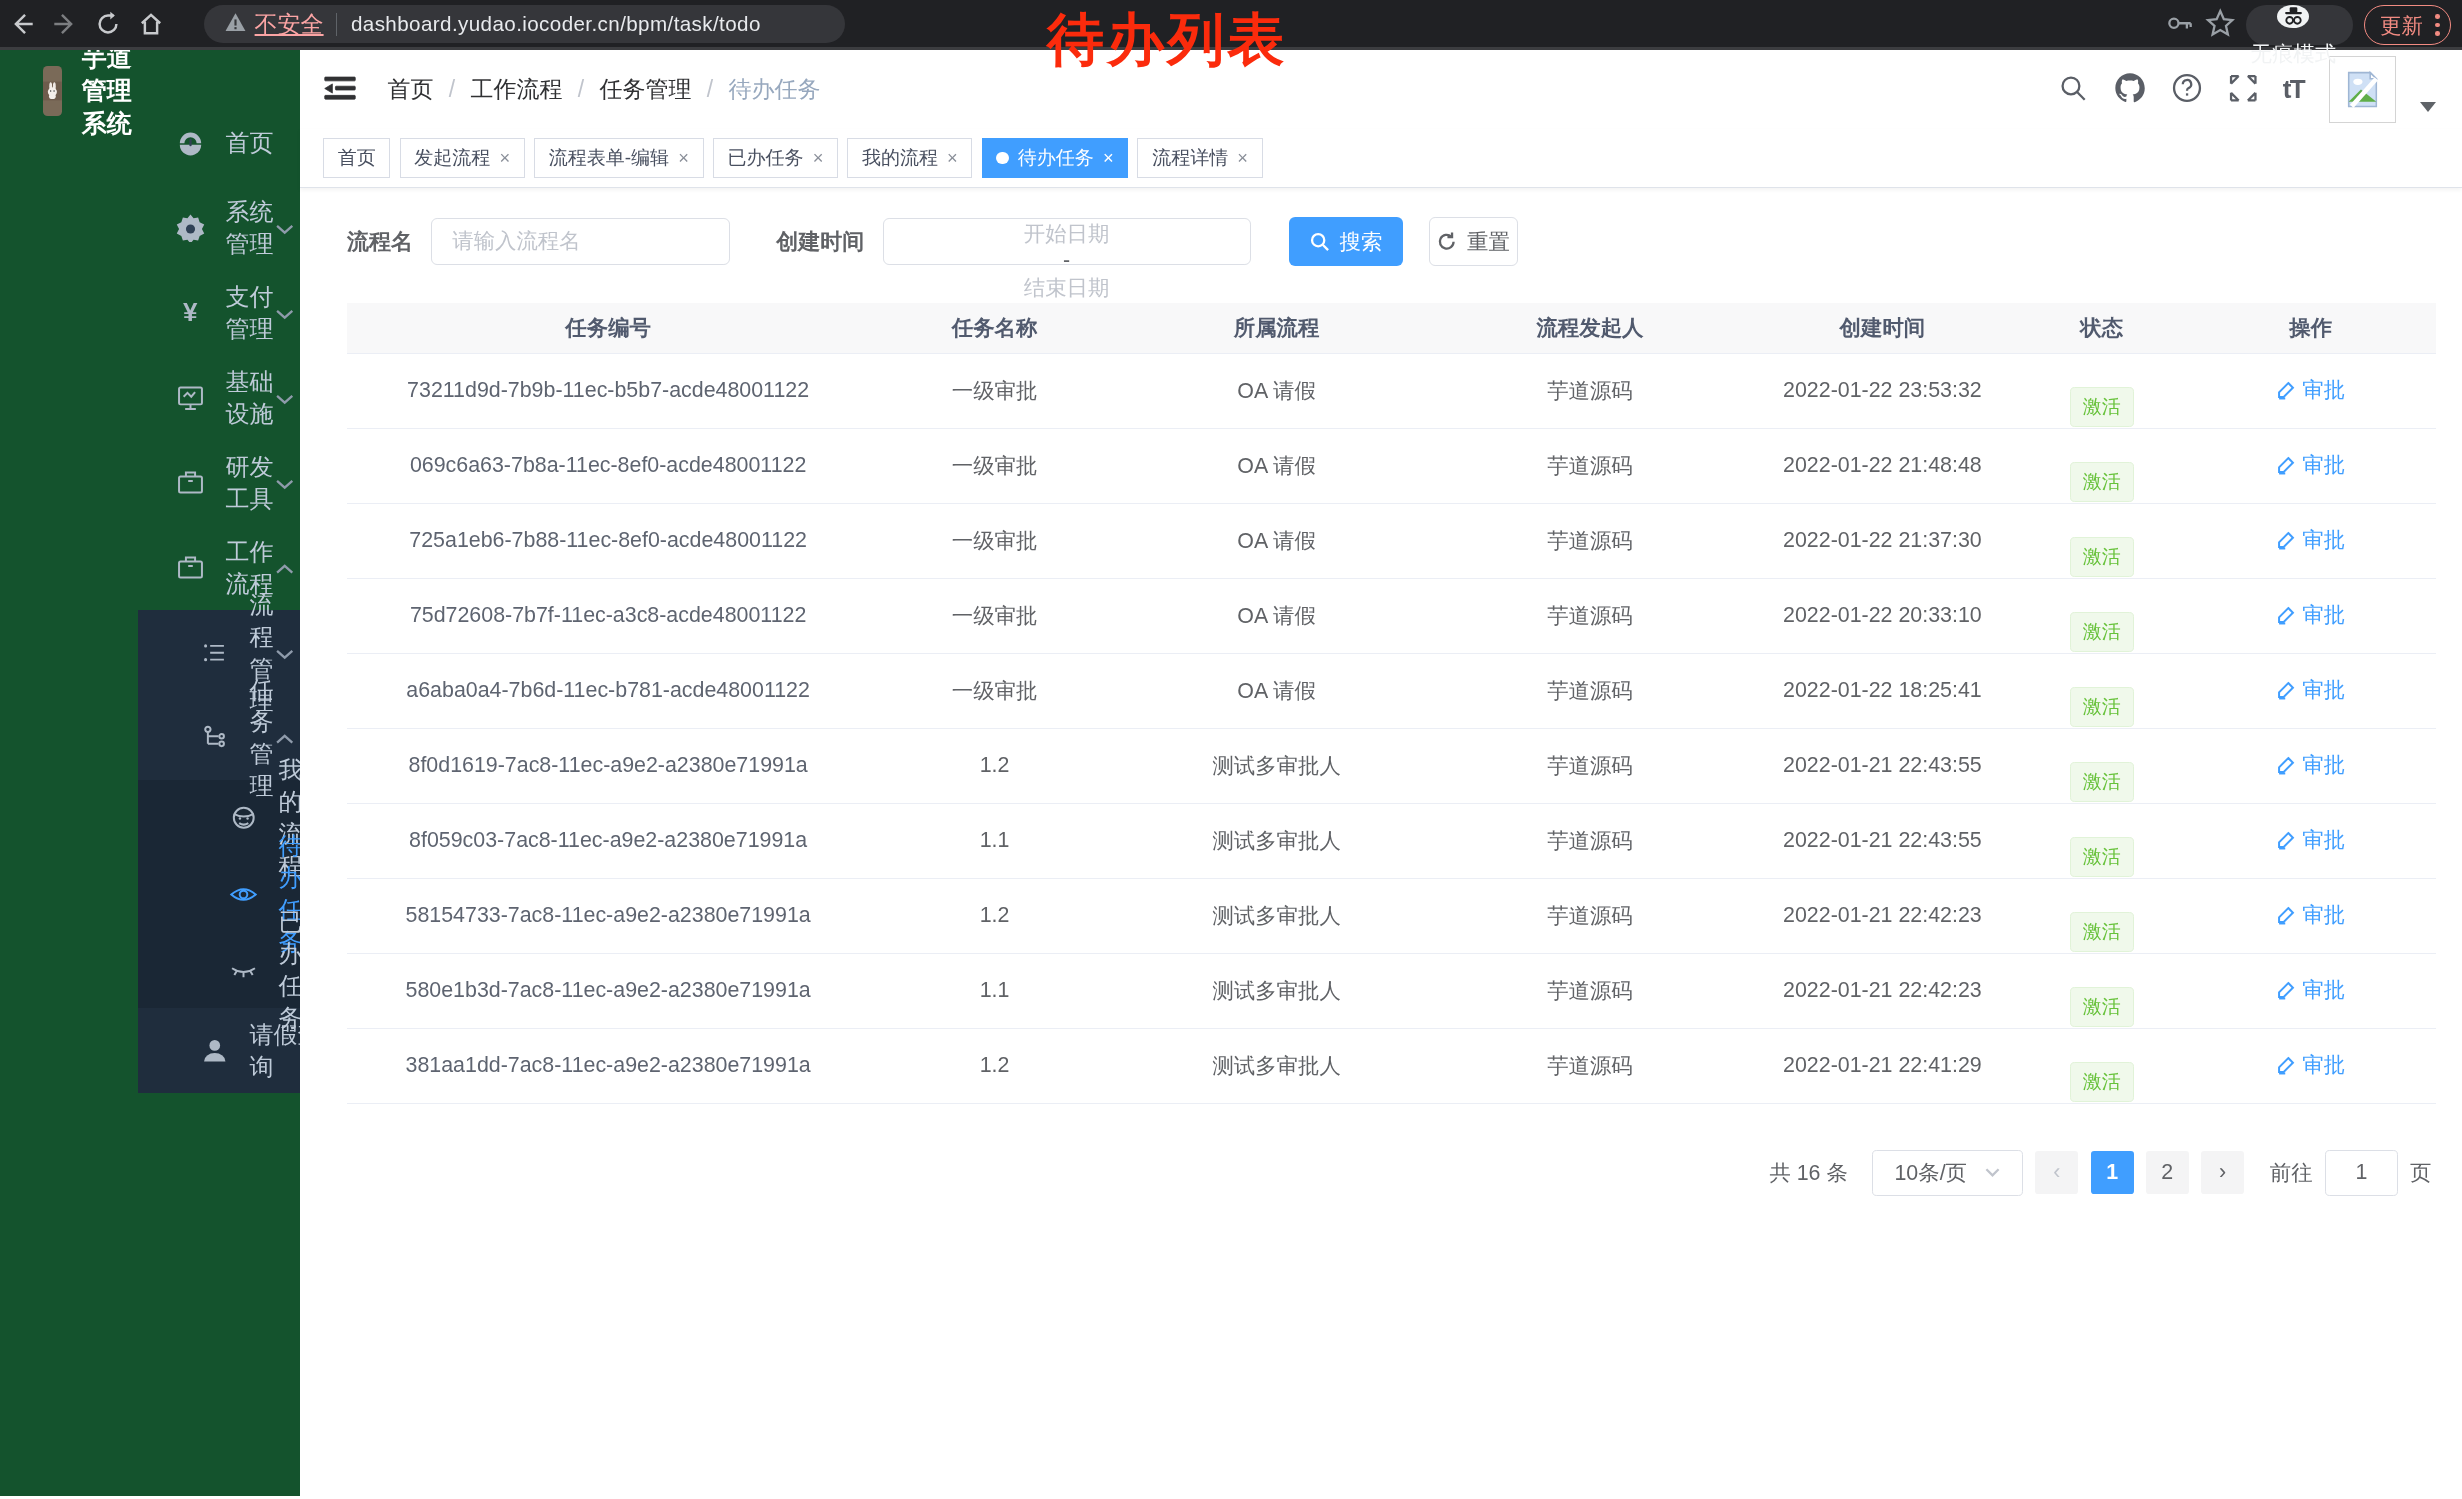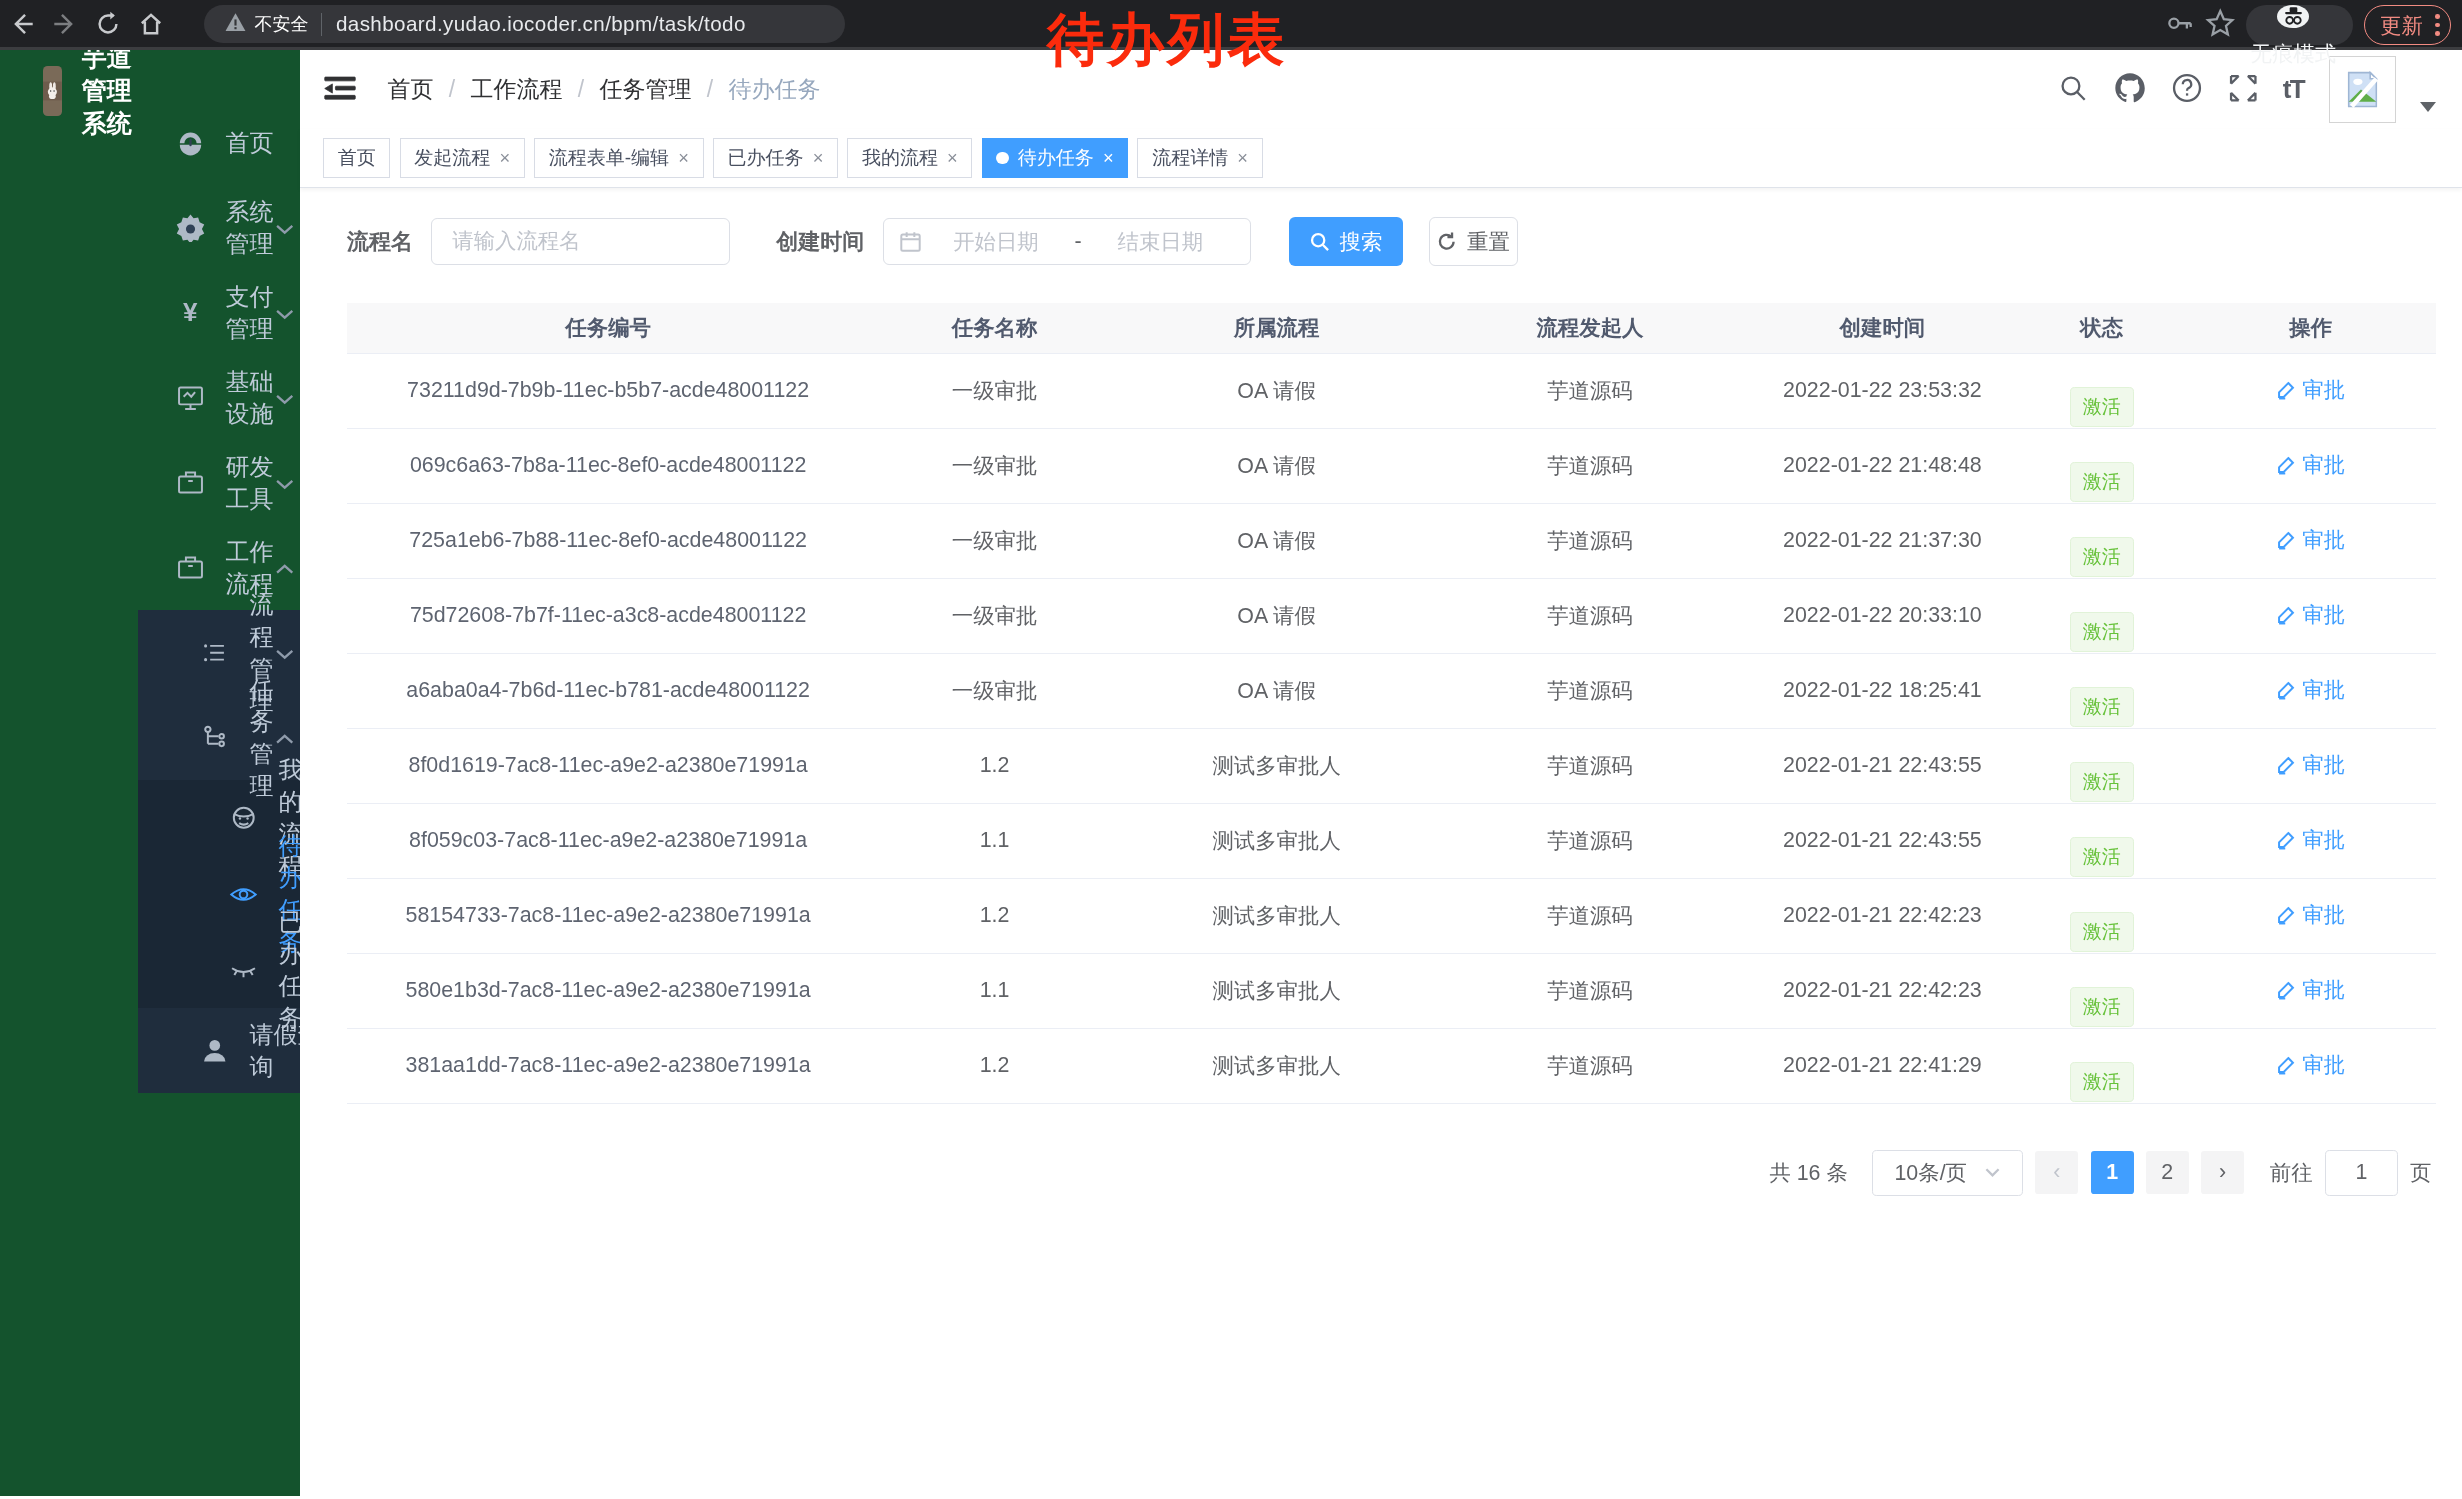--- a/index.html
+++ b/index.html
@@ -5,21 +5,21 @@
   * { box-sizing: border-box; margin:0; padding:0; }
   html,body { width:2462px; height:1500px; }
   body { font-family:"Liberation Sans","DejaVu Sans",sans-serif; background:#fff; overflow:hidden; position:relative; }
 
   
   .browser-bar { position:relative; height:50px; background:#202124; border-bottom:3.1px solid #3c3d40; display:flex; align-items:center; }
   .nav-ic { width:43px; height:43px; display:flex; align-items:center; justify-content:center; }
   .nav-ic svg { stroke:#c8cacd; fill:none; stroke-width:3.2; }
   .url-pill { position:absolute; left:204px; top:5.3px; width:641px; height:38px; border-radius:19px; background:#35363a; display:flex; align-items:center; padding:0 20px; }
   .warn-ic svg { fill:#9aa0a6; }
-  .notsecure { color:#ffffff; font-size:18px; margin:0 12.2px 0 7.6px; }
+  .notsecure { color:#fca5a5; font-size:23px; margin:0 12.2px 0 7.6px;text-decoration:underline; }
   .url-div { width:1.5px; height:23px; background:#5f6368; margin-right:13.7px; }
   .url-text { color:#e8eaed; font-size:20.6px; letter-spacing:0.4px; }
   .bar-right { position:absolute; right:10.7px; top:0; height:50px; display:flex; align-items:center; gap:10.7px; }
   .bar-ic svg { stroke:#9aa0a6; fill:none; stroke-width:3; }
   .incog-pill { height:40px; background:#35363a; border-radius:20px; display:flex; align-items:center; gap:10.7px; padding:0 17px 0 4.6px;flex-direction:column; }
   .incog-ic { width:32px; height:32px; border-radius:50%; background:#f1f3f4; display:flex; align-items:center; justify-content:center; }
   .incog-label { color:#f1f3f4; font-size:21.4px; }
   .update-pill { height:40px; border:1.5px solid #f28b82; border-radius:20px; display:flex; align-items:center; gap:12.2px; padding:0 10.7px 0 15.3px; }
   .update-label { color:#f28b82; font-size:21.4px; }
   .kebab { display:flex; flex-direction:column; gap:3.8px; }
@@ -71,21 +71,21 @@
   .tab.active { background:#409eff; border-color:#409eff; color:#fff; }
   .tab.active .close-x { color:#fff; }
   .tab-dot { width:12.2px; height:12.2px; border-radius:50%; background:#fff; }
 
   .content { padding:29px 26px 0 47px; }
   .filter-row { display:flex; align-items:center; }
   .f-label { font-size:22px; font-weight:700; color:#606266; margin-right:18.3px; }
   .f-label.second { margin-left:46px; }
   .name-input { width:299px; height:47px; border:1.5px solid #dcdfe6; border-radius:6.1px; font-size:21.4px; color:#606266; padding:0 20px; outline:none; font-family:inherit; }
   .name-input::placeholder { color:#c0c4cc; }
-  .date-box { width:368px; height:47px; border:1.5px solid #dcdfe6; border-radius:6.1px; display:flex; align-items:center; padding:0 15.3px; }
+  .date-box { width:368px; height:47px; border:1.5px solid #dcdfe6; border-radius:6.1px; display:flex; align-items:center; padding:0 15.3px;flex-direction:column; }
   .date-box svg { stroke:#c0c4cc; fill:none; stroke-width:2.6; }
   .date-ph { flex:1; text-align:center; font-size:21.4px; color:#c0c4cc; }
   .date-sep { color:#606266; font-size:21.4px; padding:0 4.6px; }
   .btn { height:49px; border-radius:6.1px; font-size:21.4px; display:flex; align-items:center; justify-content:center; gap:9.2px; cursor:pointer; border:none; font-family:inherit; }
   .btn-search { width:114px; background:#409eff; color:#fff; margin-left:38px; }
   .btn-search svg { stroke:#fff; fill:none; stroke-width:3; }
   .btn-reset { width:89px; background:#fff; color:#606266; border:1.5px solid #dcdfe6; margin-left:26px; }
   .btn-reset svg { stroke:#606266; fill:none; stroke-width:3; }
 
   table.grid { width:100%; border-collapse:collapse; margin-top:37px; table-layout:fixed; }

